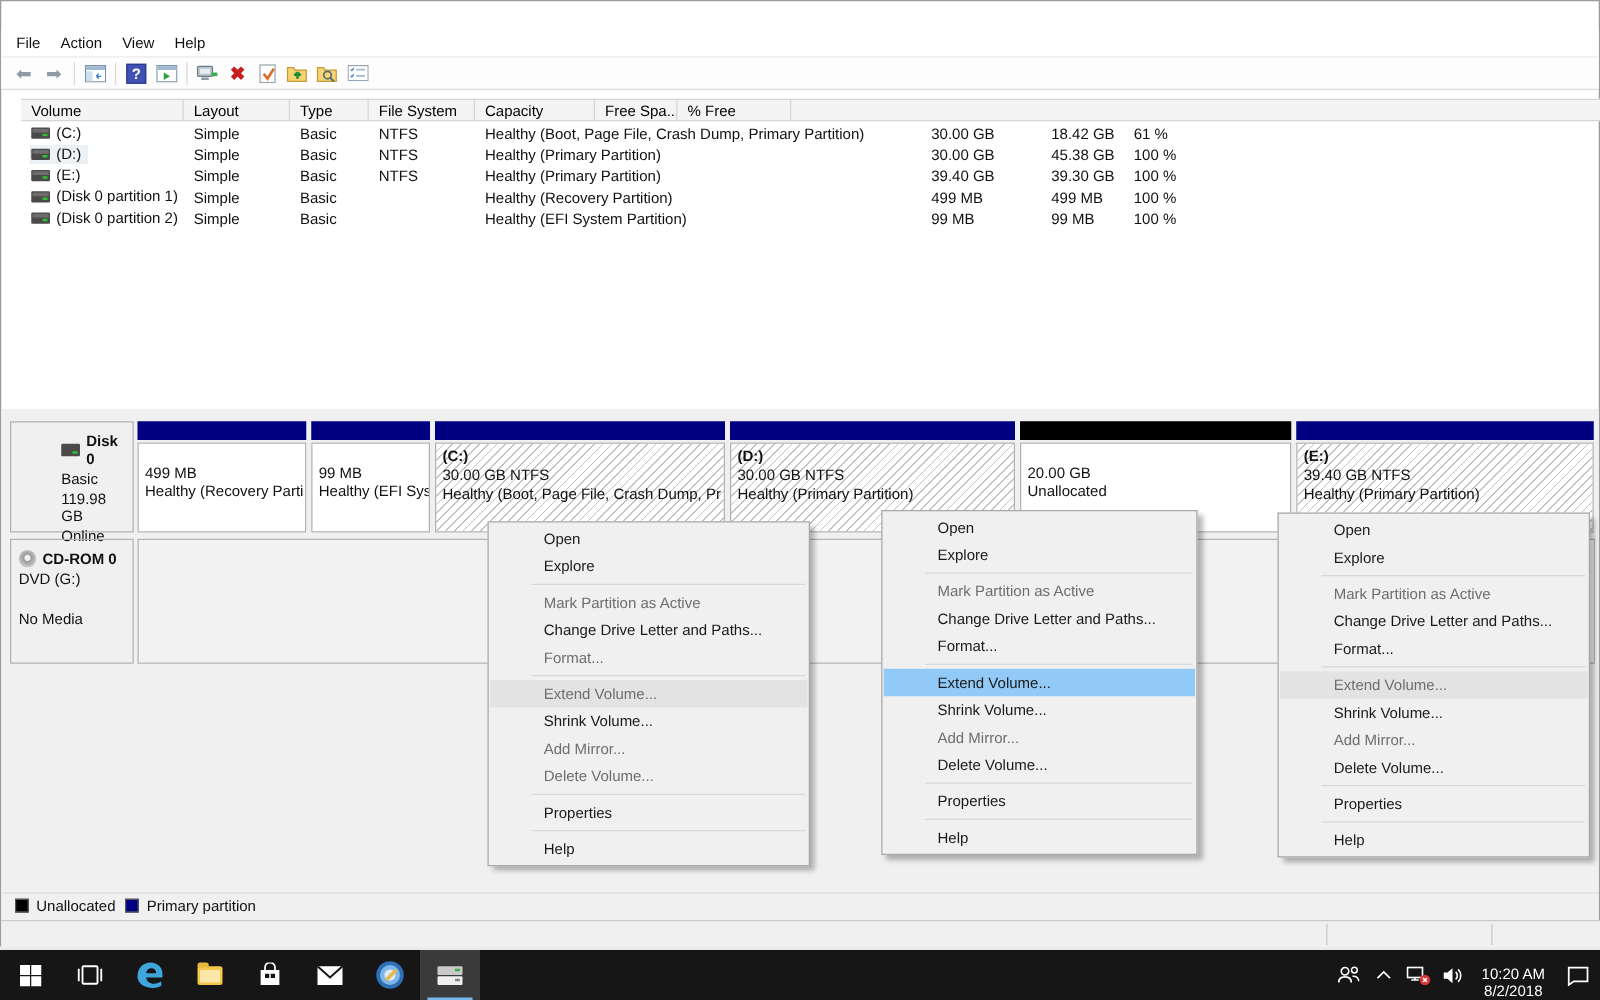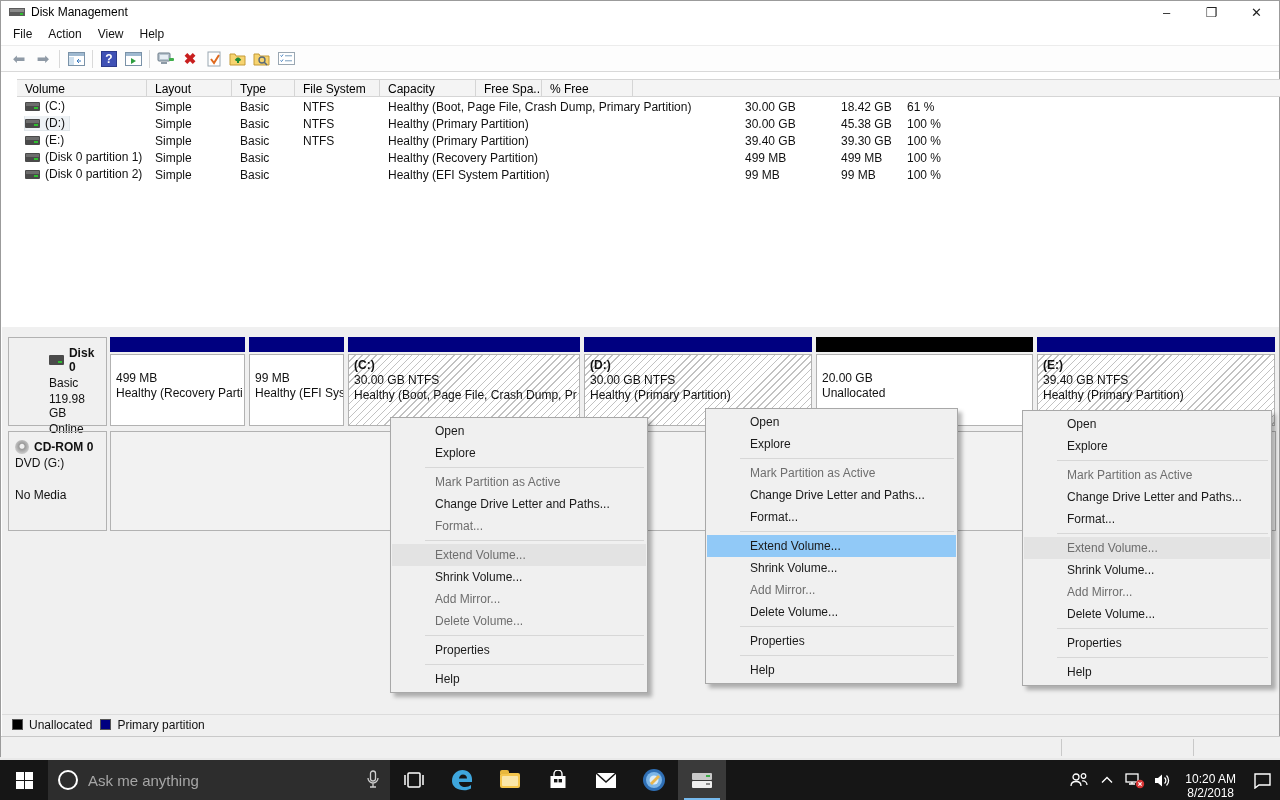--- a/index.html
+++ b/index.html
@@ -95,33 +95,20 @@
   .arrow-ico { font-size:15px; color:#8f9aa6; }
   svg { display:block; }
 </style>
 </head>
 <body>
 
 <div class="screen">
 
   <div class="window">
 
-    <div class="titlebar">
-      <svg class="title-ico" viewBox="0 0 16 12">
-          <rect x="0" y="2" width="16" height="8" fill="#5b5b5b"></rect>
-          <rect x="1" y="3" width="14" height="3" fill="#8a8a8a"></rect>
-          <rect x="11" y="7" width="3" height="2" fill="#2fbf2f"></rect>
-        </svg>
-      <span class="title-text">Disk Management</span>
-      <div class="winbtns">
-        <div class="winbtn">–</div>
-        <div class="winbtn">❐</div>
-        <div class="winbtn">✕</div>
-      </div>
-    </div>
 
     <div class="menubar">
       <span class="mitem">File</span>
       <span class="mitem">Action</span>
       <span class="mitem">View</span>
       <span class="mitem">Help</span>
     </div>
 
     <div class="toolbar">
       <div class="tbtn">
@@ -414,28 +401,20 @@
 
   <div class="taskbar">
     <div class="startbtn">
       <div class="winlogo">
           <span></span>
           <span></span>
           <span></span>
           <span></span>
         </div>
     </div>
-    <div class="searchbox">
-      <div class="cortana-ring"></div>
-      <div class="search-text">Ask me anything</div>
-      <svg width="14" height="20" viewBox="0 0 14 20">
-          <rect x="4.5" y="1" width="5" height="10" rx="2.5" fill="none" stroke="#cfcfcf" stroke-width="1.3"></rect>
-          <path d="M2 8 a5 5 0 0 0 10 0 M7 13 v4 M4 17 h6" fill="none" stroke="#cfcfcf" stroke-width="1.3"></path>
-        </svg>
-    </div>
     <div class="tb-ico">
       <svg width="22" height="18" viewBox="0 0 22 18">
           <rect x="5" y="2" width="12" height="14" rx="1" fill="none" stroke="#fff" stroke-width="1.5"></rect>
           <path d="M2 4 v10 M20 4 v10" stroke="#fff" stroke-width="1.5"></path>
         </svg>
     </div>
     <div class="tb-ico">
       <svg width="26" height="26" viewBox="0 0 26 26">
           <path d="M3 14 C3 7 8 3 13.5 3 C19 3 23 7 23 12 v3 h-13 c0 3 3 5 6 5 c2.5 0 4.5 -0.8 6 -2 v3.5 c-2 1.2 -4.3 1.8 -6.6 1.8 C8 23.3 3 19.5 3 14 z M10 11.5 h8 c0 -2.5 -1.8 -4 -4 -4 c-2.3 0 -3.8 1.8 -4 4 z" fill="#3ea6dd"></path>
         </svg>

